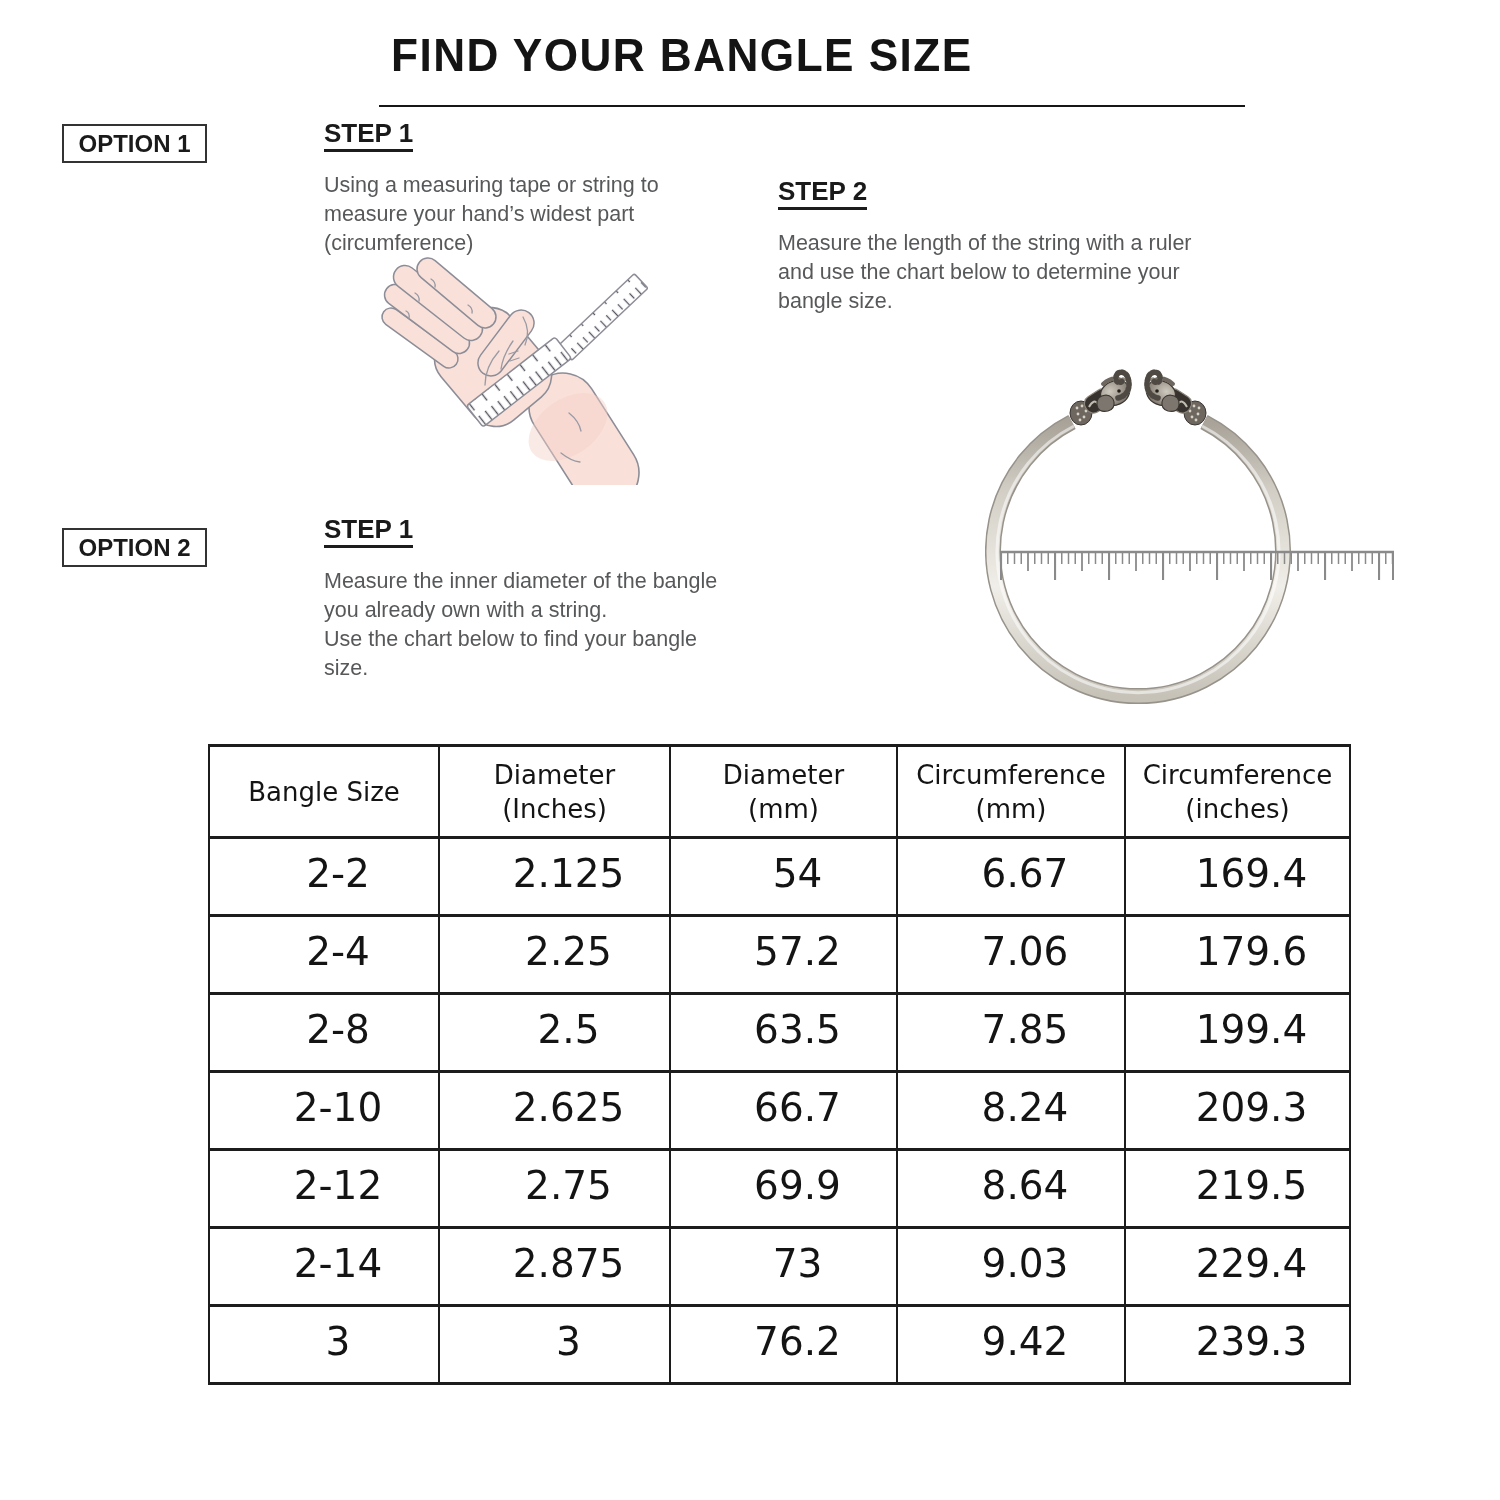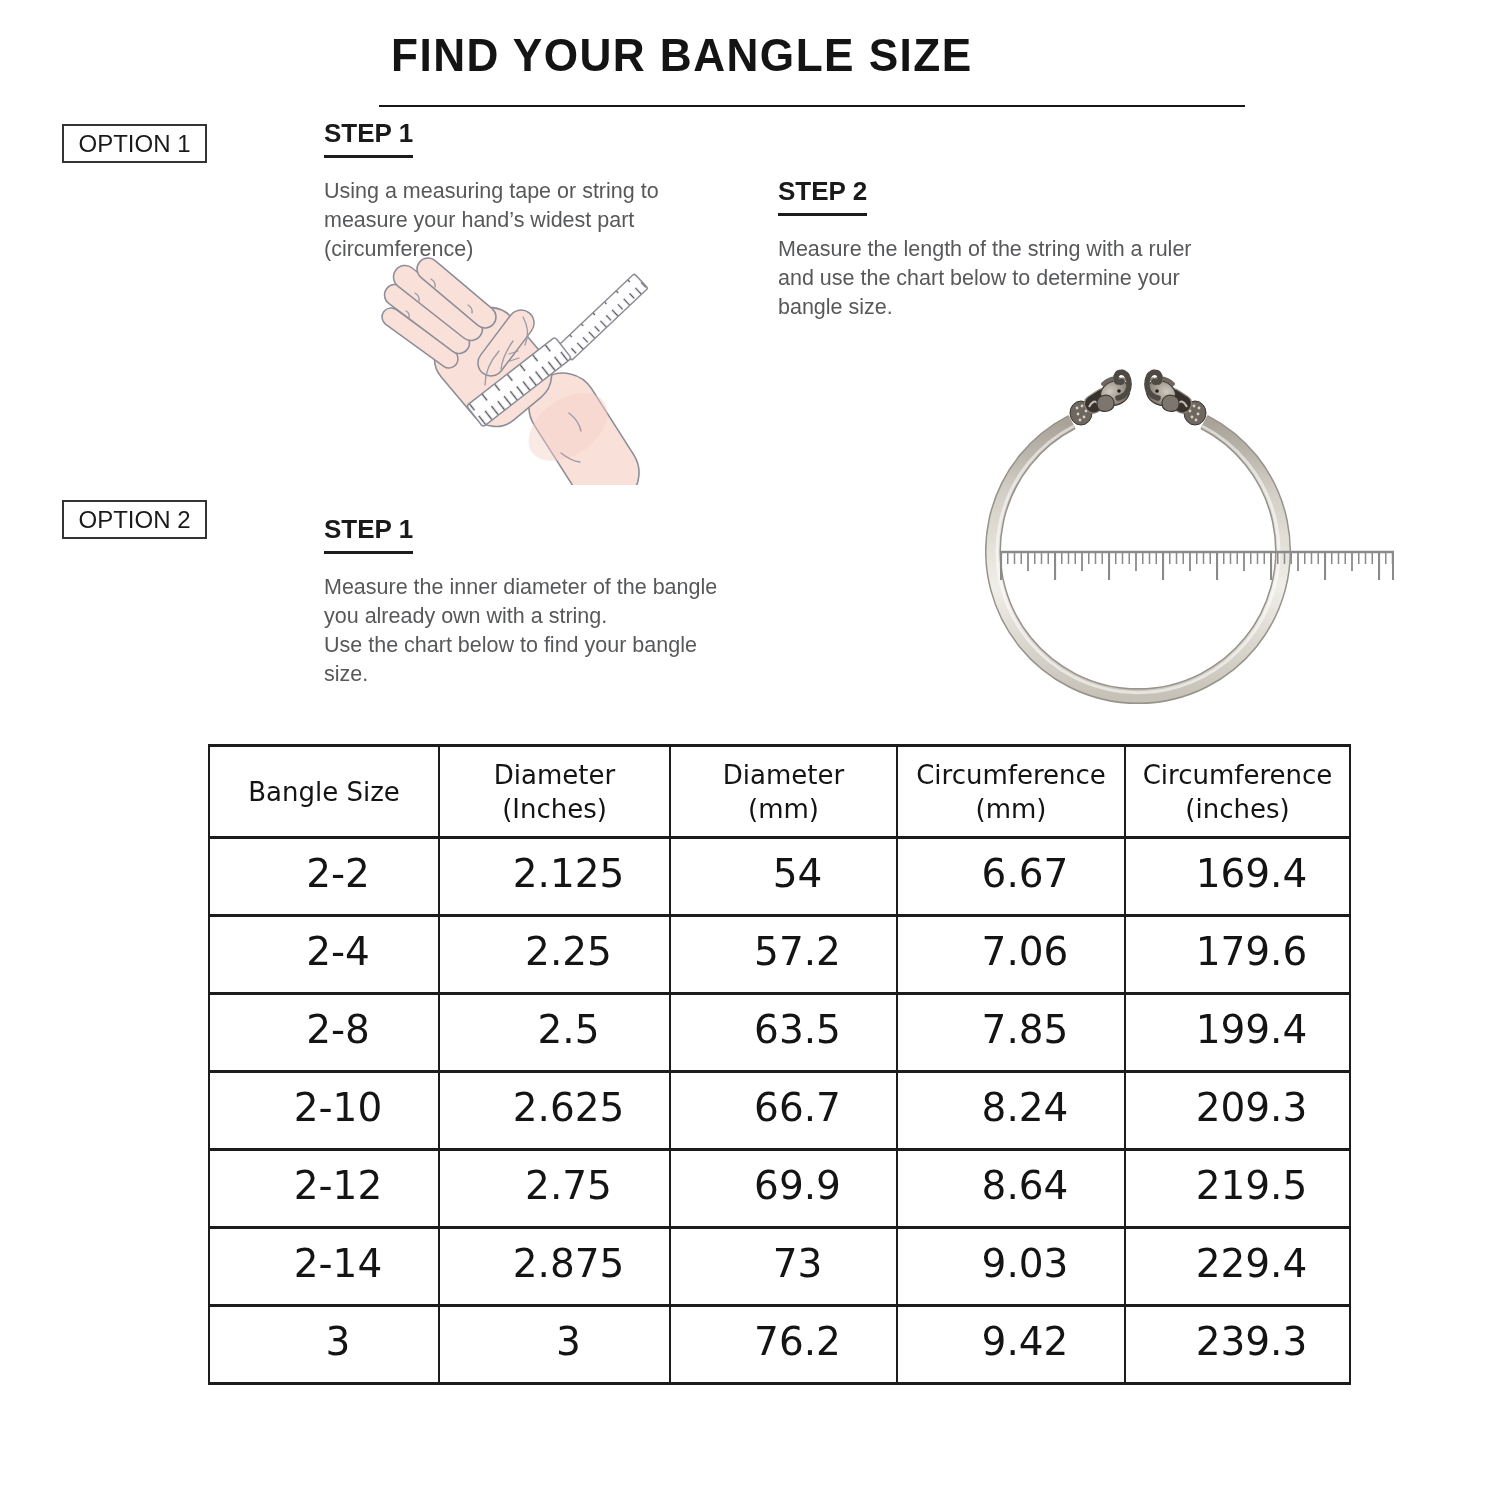--- a/index.html
+++ b/index.html
@@ -8,28 +8,28 @@
 
   
   .title-wrap { position:absolute; left:379px; top:28px; width:866px; text-align:left;
                 border-bottom:2px solid #161616; padding-bottom:23px; }
   .title-wrap h1 { font-size:46px; font-weight:bold; color:#141414; letter-spacing:1.5px;
                    display:inline-block; transform:scaleX(.96); white-space:nowrap; }
 
   
   .option-badge { position:absolute; left:62px; width:145px; height:39px; border:2px solid #333;
                   background:#fff; text-align:center; line-height:35px; font-size:24px;
-                  font-weight:normal; color:#1a1a1a; }
+                  font-weight:bold; color:#1a1a1a; }
   .option-badge.o1 { top:124px; }
-  .option-badge.o2 { top:500px; }
+  .option-badge.o2 { top:528px; }
 
   
   .step { position:absolute; }
   .step-heading { display:inline-block; font-size:26px; font-weight:bold; color:#1a1a1a;
-                  border-bottom:3px solid #1c1c1c; padding-bottom:6px; }
+                  border-bottom:3px solid #1c1c1c; }
   .step-text { margin-top:19px; font-size:21.5px; color:#57585a; line-height:29px;
                white-space:pre-line; }
   .step.s1a { left:324px; top:118px; }
   .step.s2  { left:778px; top:176px; }
   .step.s1b { left:324px; top:514px; }
 
   
   .hand-illus   { position:absolute; left:373px; top:255px; width:280px; height:230px; }
   .bangle-illus { position:absolute; left:985px; top:368px; width:420px; height:342px; }
 

